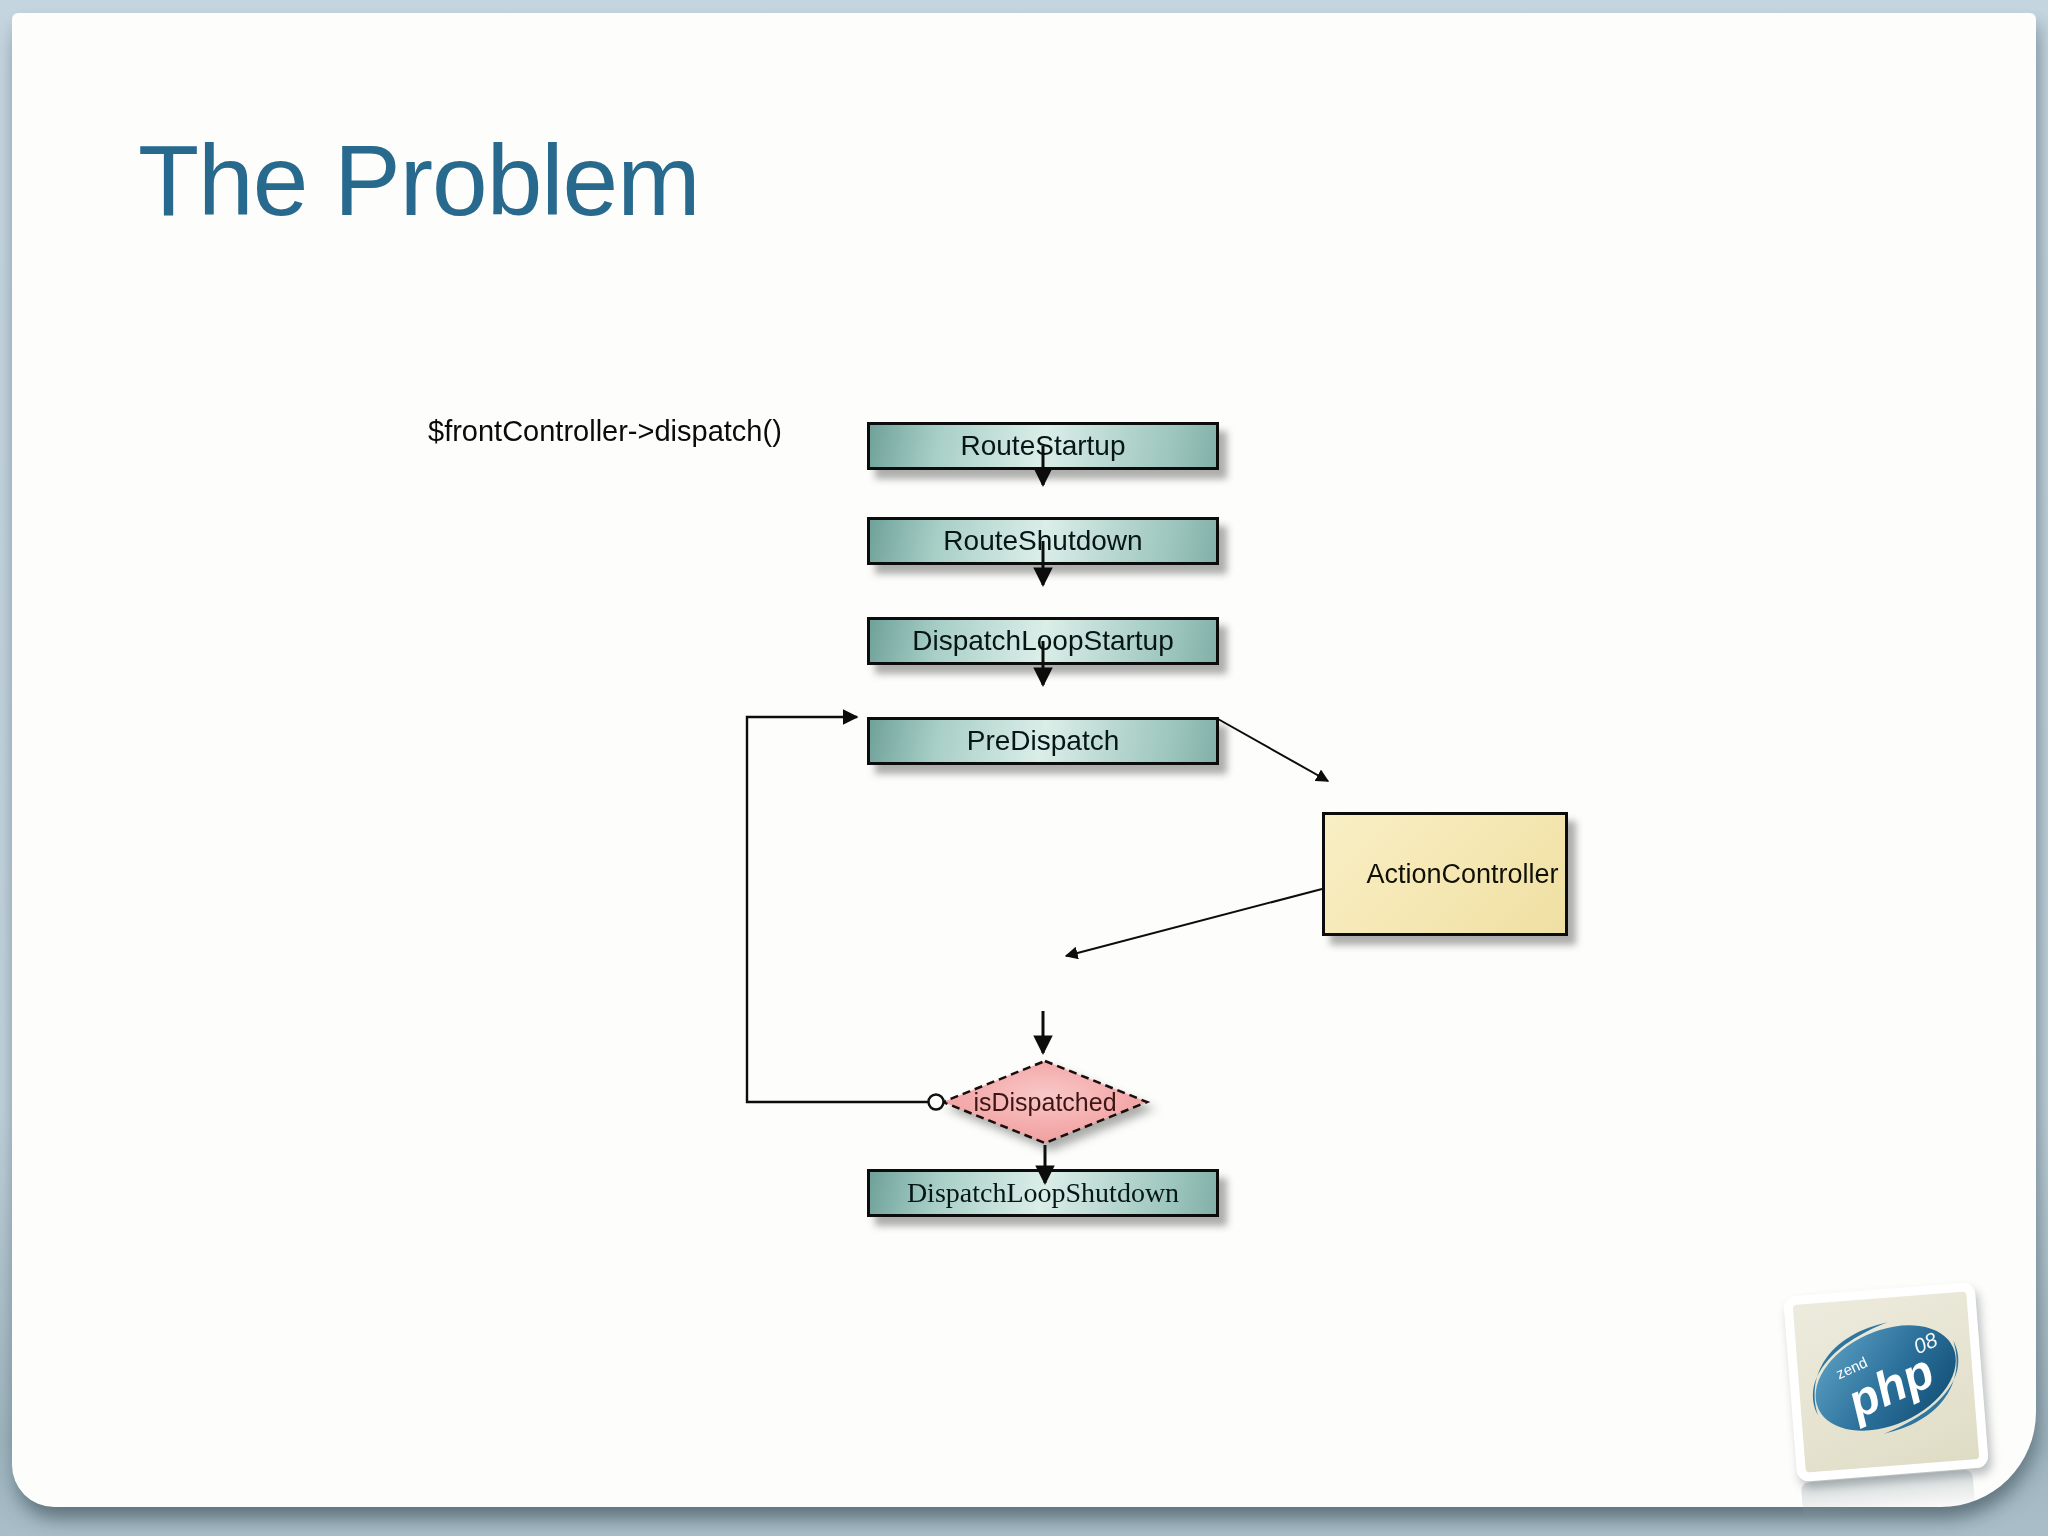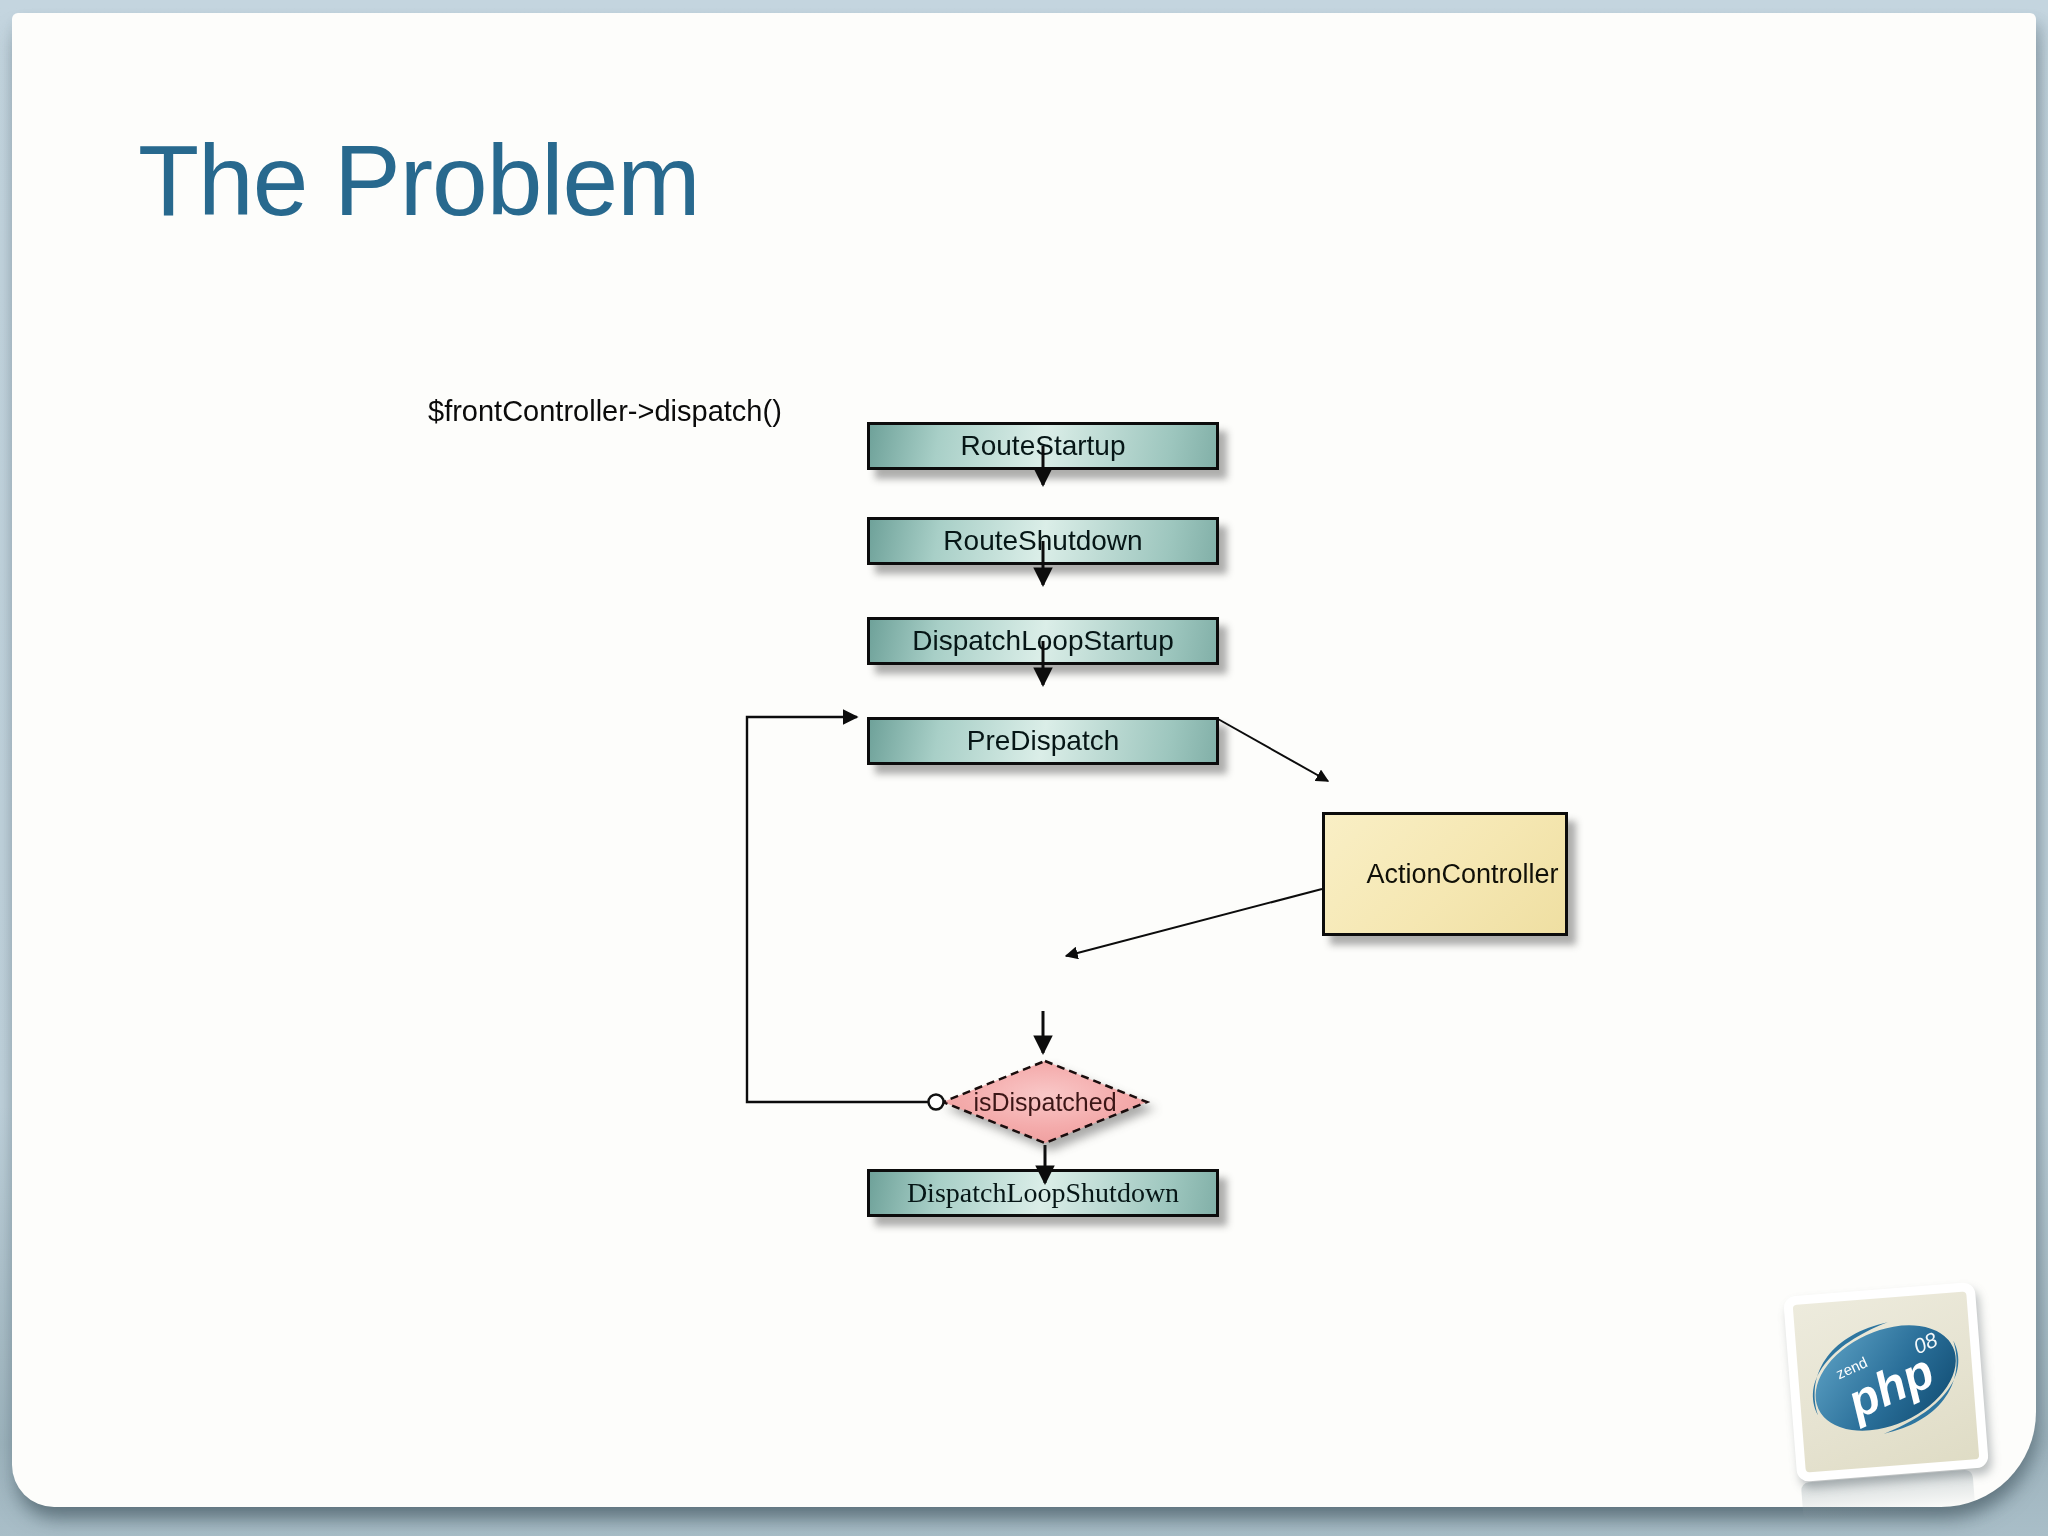--- a/index.html
+++ b/index.html
@@ -17,21 +17,21 @@
     box-shadow: 0 16px 22px -6px rgba(52,72,82,.55), 6px 10px 14px rgba(60,80,90,.25);
   }
 
   .slide-title {
     position: absolute; left: 126px; top: 117px; margin: 0;
     font-size: 100px; font-weight: 500; line-height: 1;
     letter-spacing: -1px; color: #28698e;
   }
 
   .code-label {
-    position: absolute; left: 416px; top: 384px;
+    position: absolute; left: 416px; top: 404px;
     font-size: 29px; line-height: 1; color: #0b0b0b;
   }
 
   .node {
     position: absolute; display: flex; align-items: center; justify-content: center;
     border: 3px solid #0c0c0c; box-sizing: border-box;
     box-shadow: 8px 9px 7px rgba(45,45,45,.38);
     color: #061616; text-align: center; margin-top: 24px;
   }
   .node.teal {

